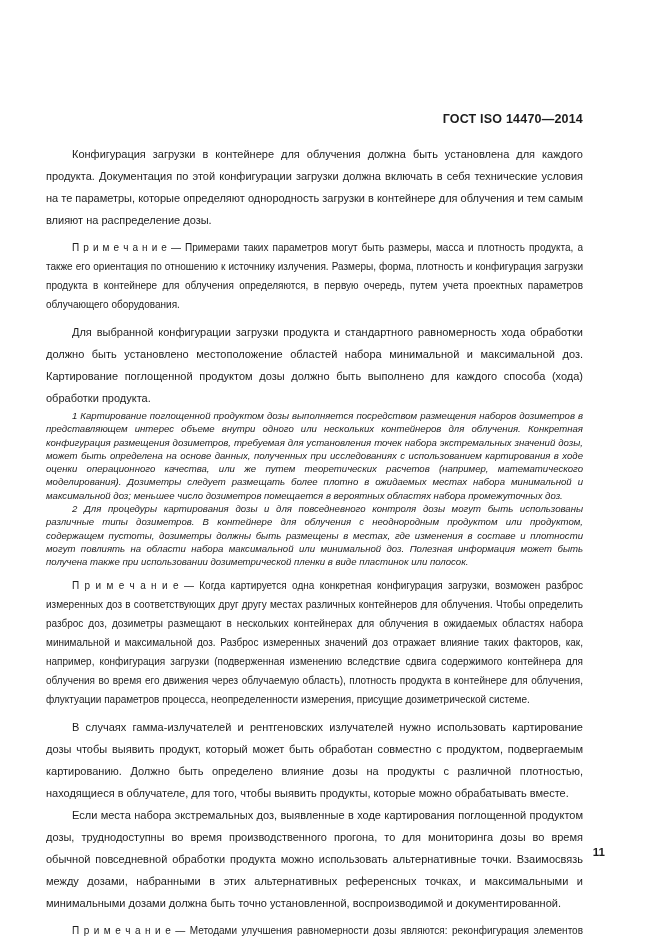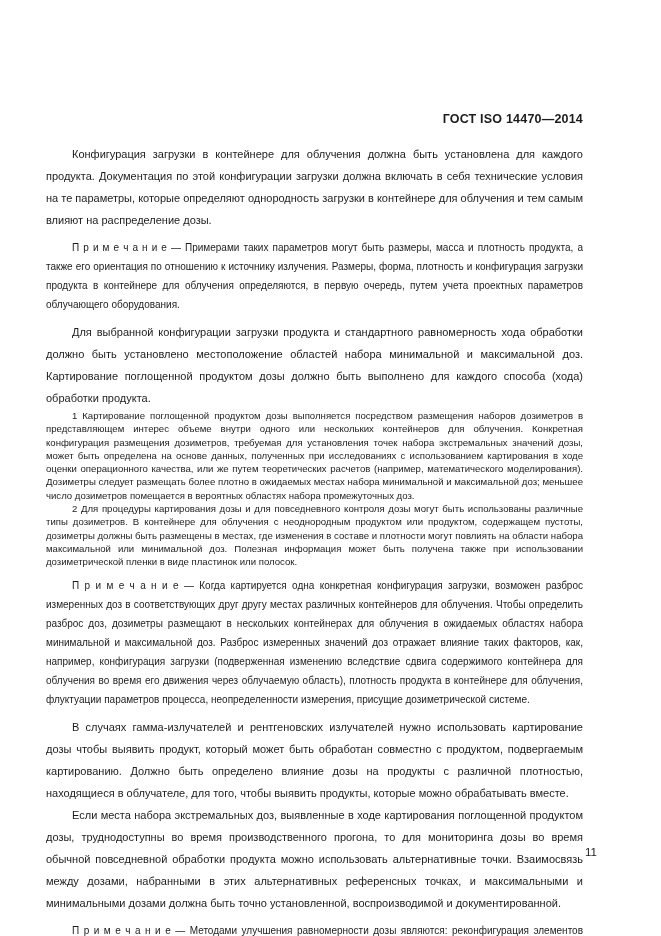--- a/index.html
+++ b/index.html
@@ -53,29 +53,30 @@
     line-height: 13.3px;
     text-indent: 26px;
     margin: 7px 0 0 0;
   }
   p.note-item {
     font-size: 9.6px;
     line-height: 13.3px;
     text-align: justify;
     text-indent: 26px;
     margin: 0 0 0 0;
+    font-style: italic;
   }
   p.note-item.last {
     margin-bottom: 4px;
   }
   .page-number {
     position: absolute;
-    right: 64px;
+    right: 56px;
     top: 846px;
-    font-weight: normal;
+    font-weight: bold;
     font-size: 11.5px;
   }
 </style>
 </head>
 <body>
 
 <div class="page">
   <div class="content">
     <div class="doc-header">ГОСТ ISO 14470—2014</div>
 

